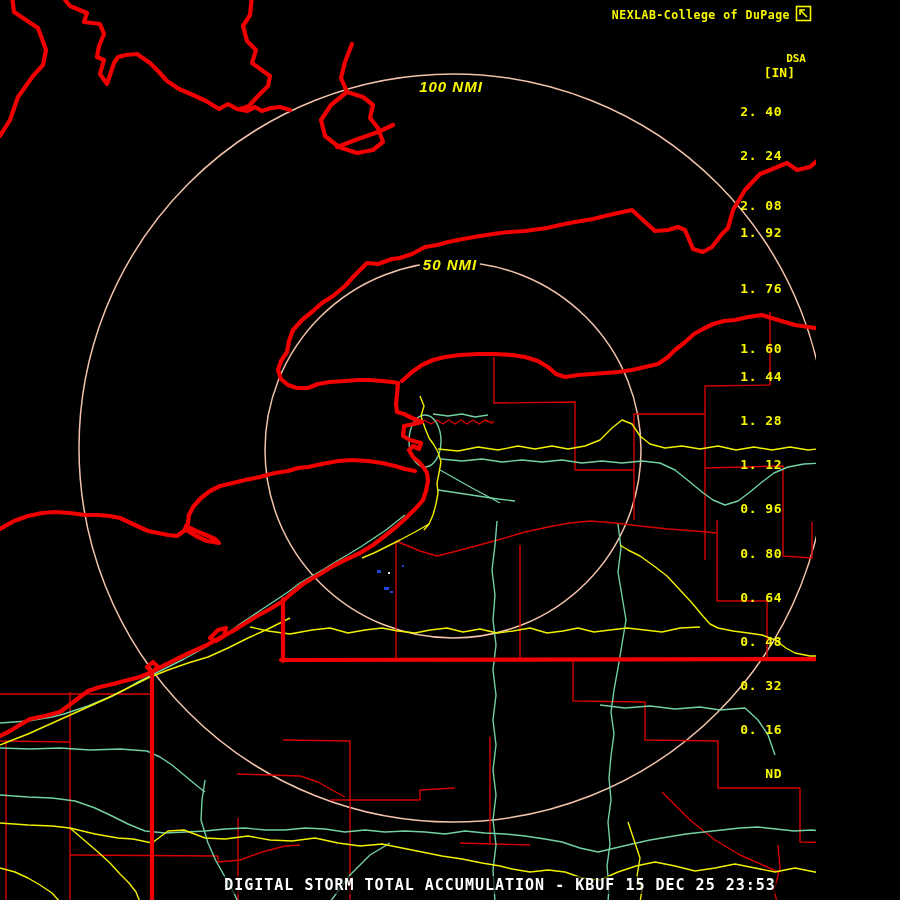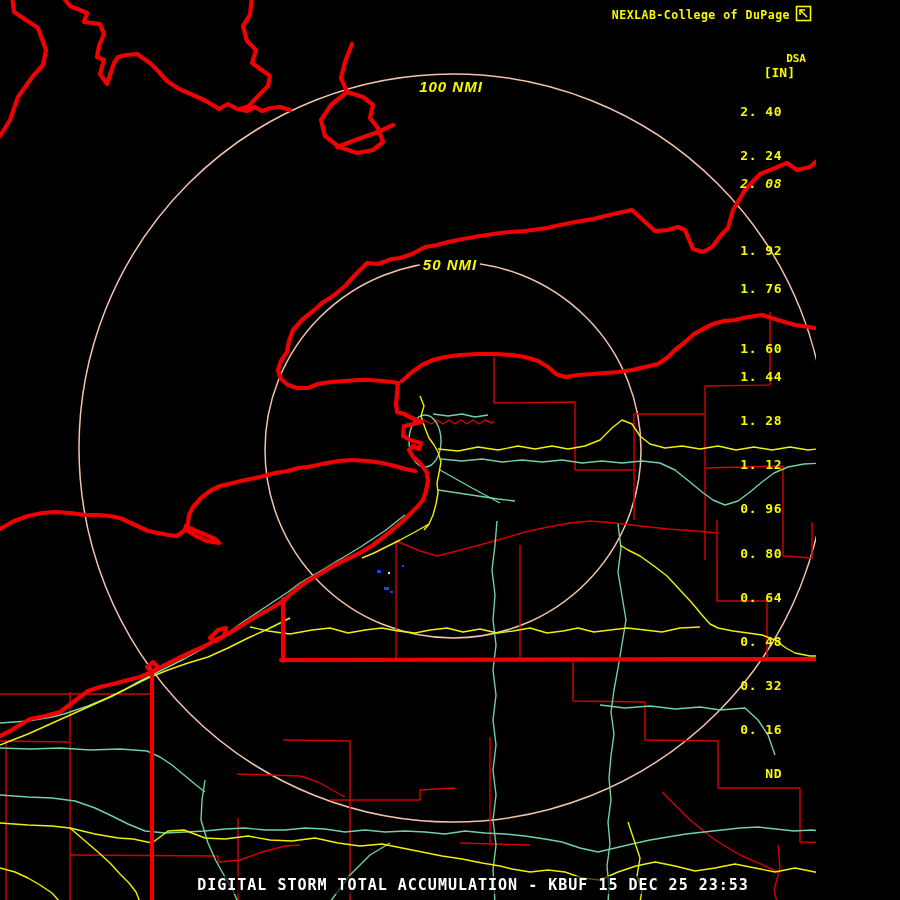--- a/index.html
+++ b/index.html
@@ -17,21 +17,21 @@
   .units{top:65px;right:21px;font-size:13px;font-weight:bold;}
   .logo{position:absolute;top:5px;right:4px;}
   .colorbar{position:absolute;left:872px;top:86px;width:24px;height:712px;border:2px solid #fff;
             background:#000;box-sizing:border-box;}
   .cbseg{width:100%;}
   .cblab{position:absolute;right:34px;font-size:13px;font-weight:bold;color:var(--c-yellow,#f8f800);
          font-family:"DejaVu Sans Mono",monospace;letter-spacing:.5px;}
   .ringlab{position:absolute;transform:translateX(-50%);background:#000;padding:0 3px;
            color:var(--c-yellow,#f8f800);font-family:"Liberation Sans",sans-serif;
            font-weight:bold;font-style:italic;font-size:15px;letter-spacing:1px;}
-  .footer{position:absolute;left:473px;bottom:6px;transform:translateX(-50%);
+  .footer{position:absolute;left:500px;bottom:6px;transform:translateX(-50%);
           color:var(--c-white,#fff);font-size:15px;font-weight:bold;letter-spacing:1px;
           background:rgba(0,0,0,.65);white-space:pre;}
 </style>
 </head>
 <body>
 
 <div class="stage">
 
   <svg class="map" viewBox="0 0 900 900">
 
@@ -157,22 +157,22 @@
       <div class="cbseg" style="height: 44px; background: rgb(112, 206, 92);"></div>
       <div class="cbseg" style="height: 44px; background: rgb(15, 110, 240);"></div>
       <div class="cbseg" style="height: 22px; background: rgb(22, 88, 224);"></div>
       <div class="cbseg" style="height: 22px; background: rgb(29, 63, 200);"></div>
       <div class="cbseg" style="height: 28px; background: rgb(10, 18, 128);"></div>
       <div class="cbseg" style="height: 18px; background: rgb(0, 0, 0);"></div>
     </div>
   <div id="cbLabels">
       <div class="cblab" style="top: 104px;">2. 40</div>
       <div class="cblab" style="top: 148.15px;">2. 24</div>
-      <div class="cblab" style="top: 176px; font-style: italic;">2. 08</div>
-      <div class="cblab" style="top: 243px;">1. 92</div>
+      <div class="cblab" style="top: 198px;">2. 08</div>
+      <div class="cblab" style="top: 225px;">1. 92</div>
       <div class="cblab" style="top: 280.6px;">1. 76</div>
       <div class="cblab" style="top: 341px;">1. 60</div>
       <div class="cblab" style="top: 368.9px;">1. 44</div>
       <div class="cblab" style="top: 413.05px;">1. 28</div>
       <div class="cblab" style="top: 457.2px;">1. 12</div>
       <div class="cblab" style="top: 501.35px;">0. 96</div>
       <div class="cblab" style="top: 545.5px;">0. 80</div>
       <div class="cblab" style="top: 589.65px; text-align: center;">0. 64</div>
       <div class="cblab" style="top: 633.8px;">0. 48</div>
       <div class="cblab" style="top: 677.95px;">0. 32</div>

